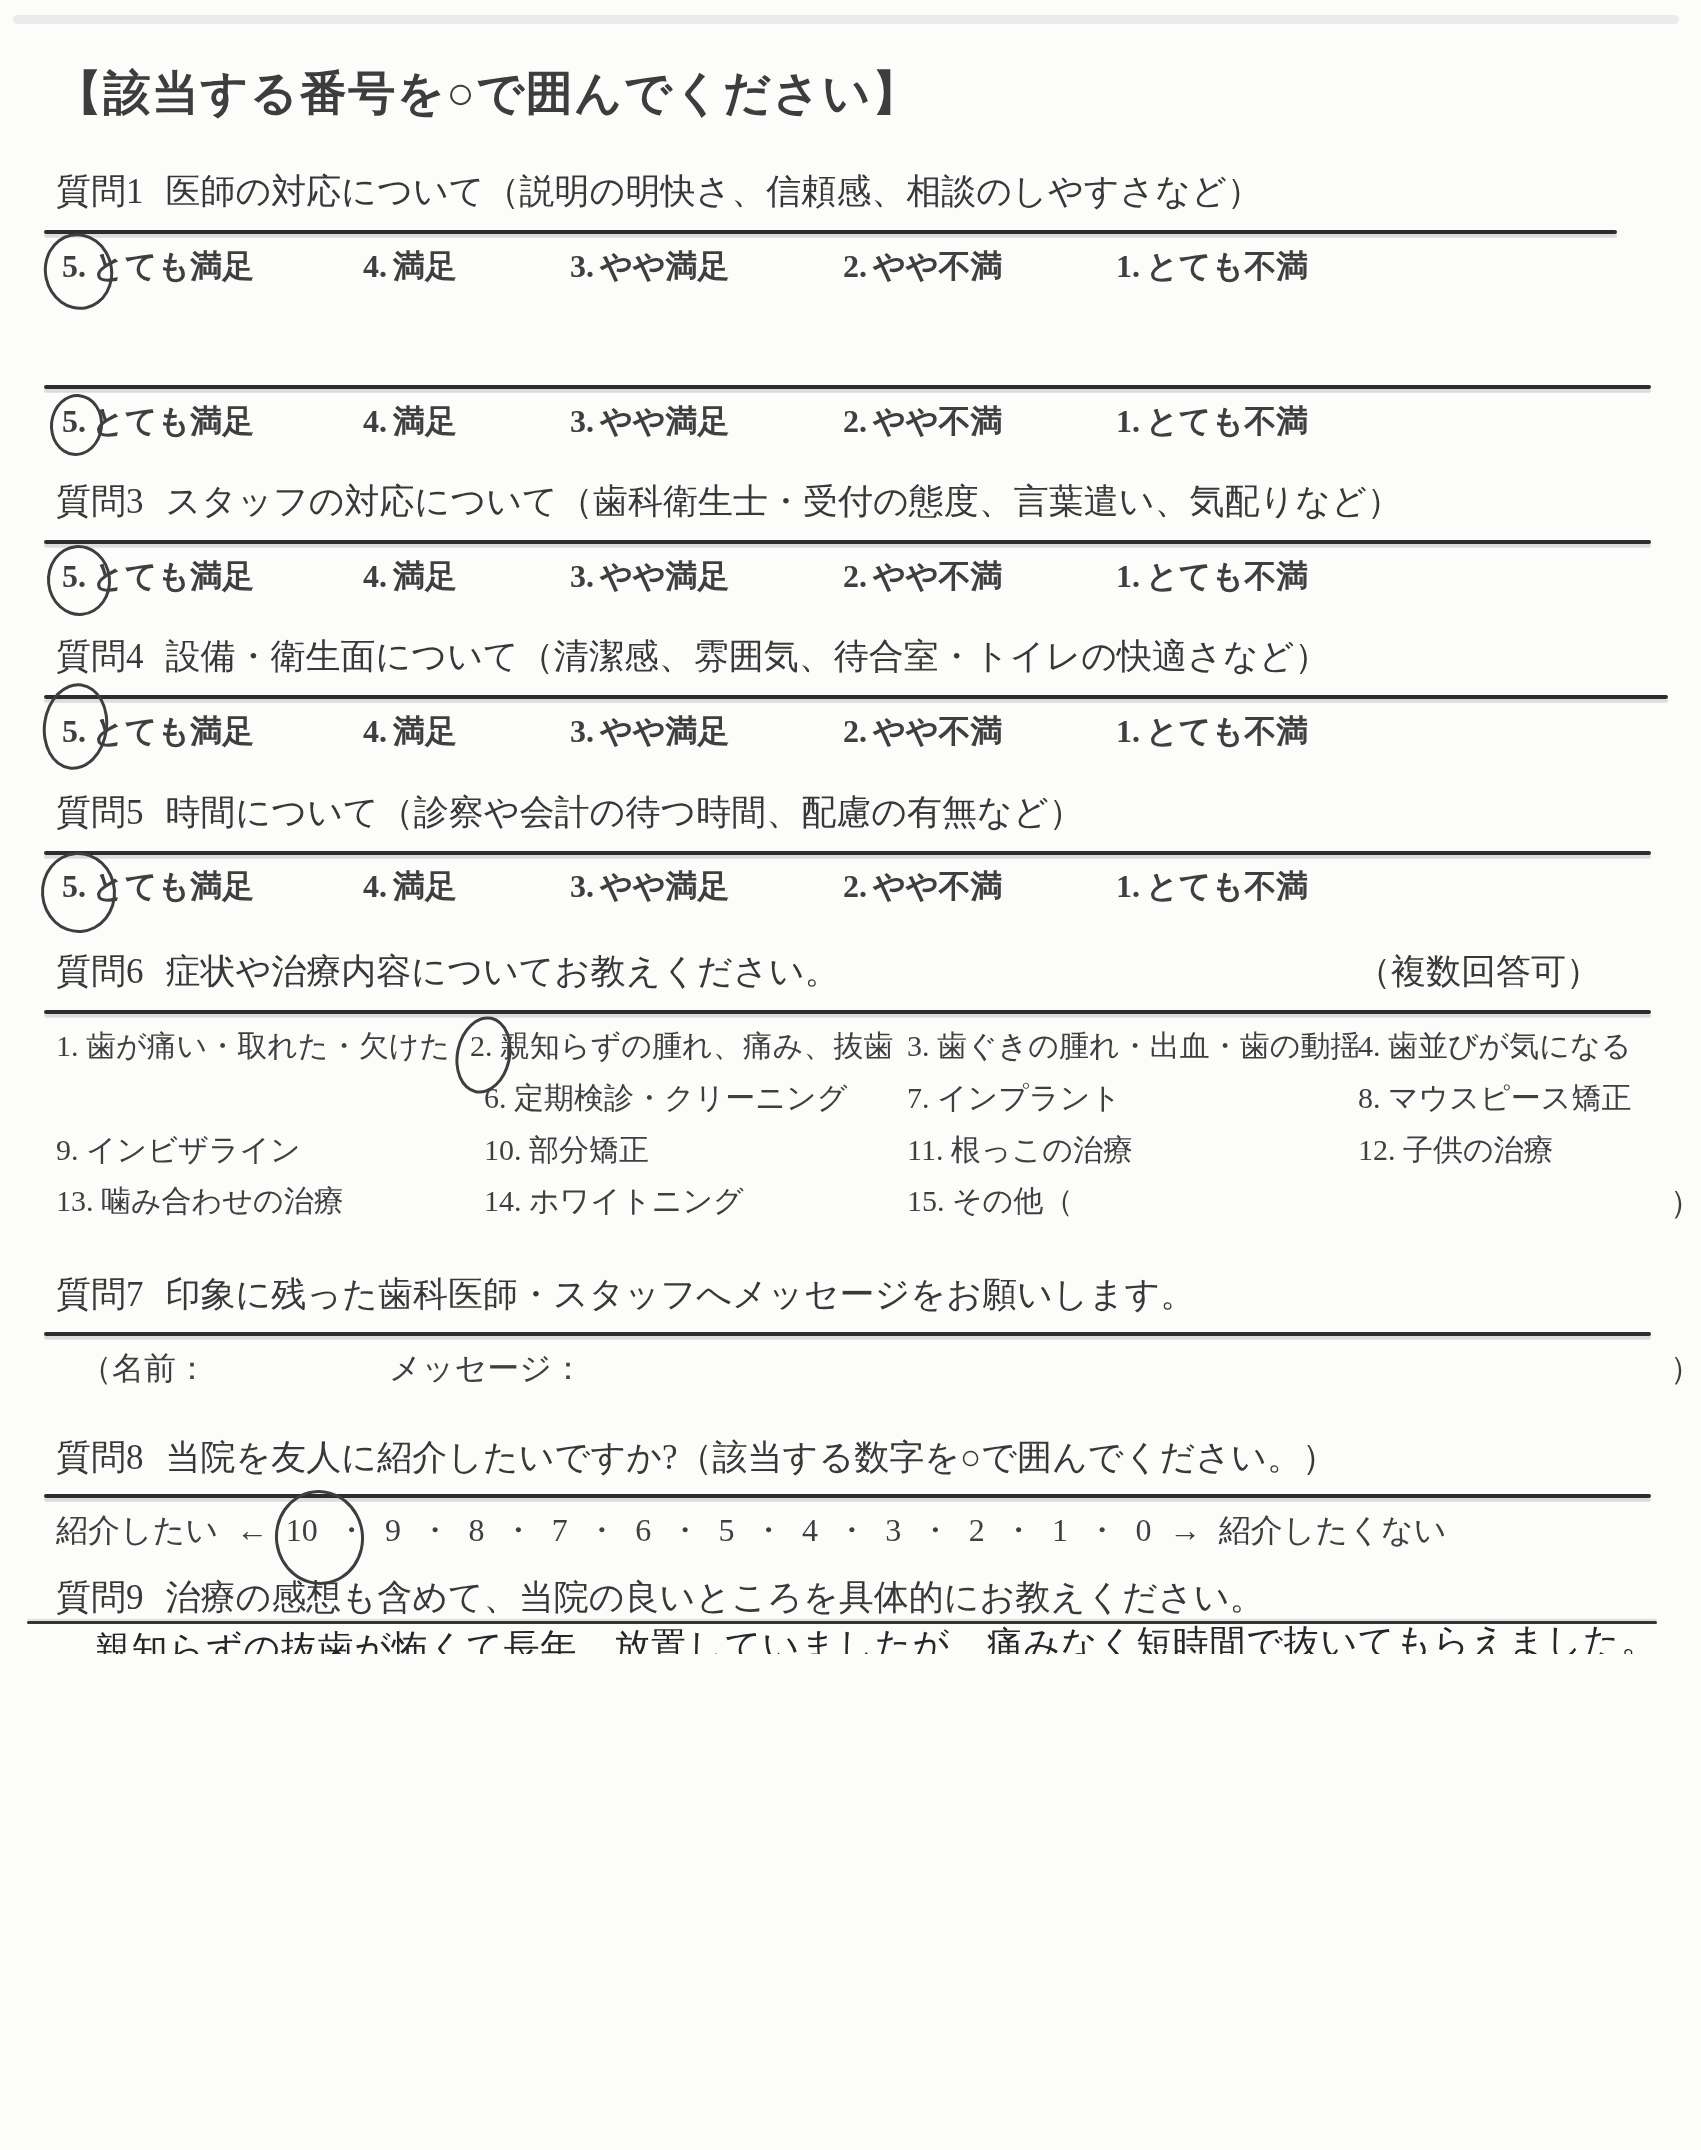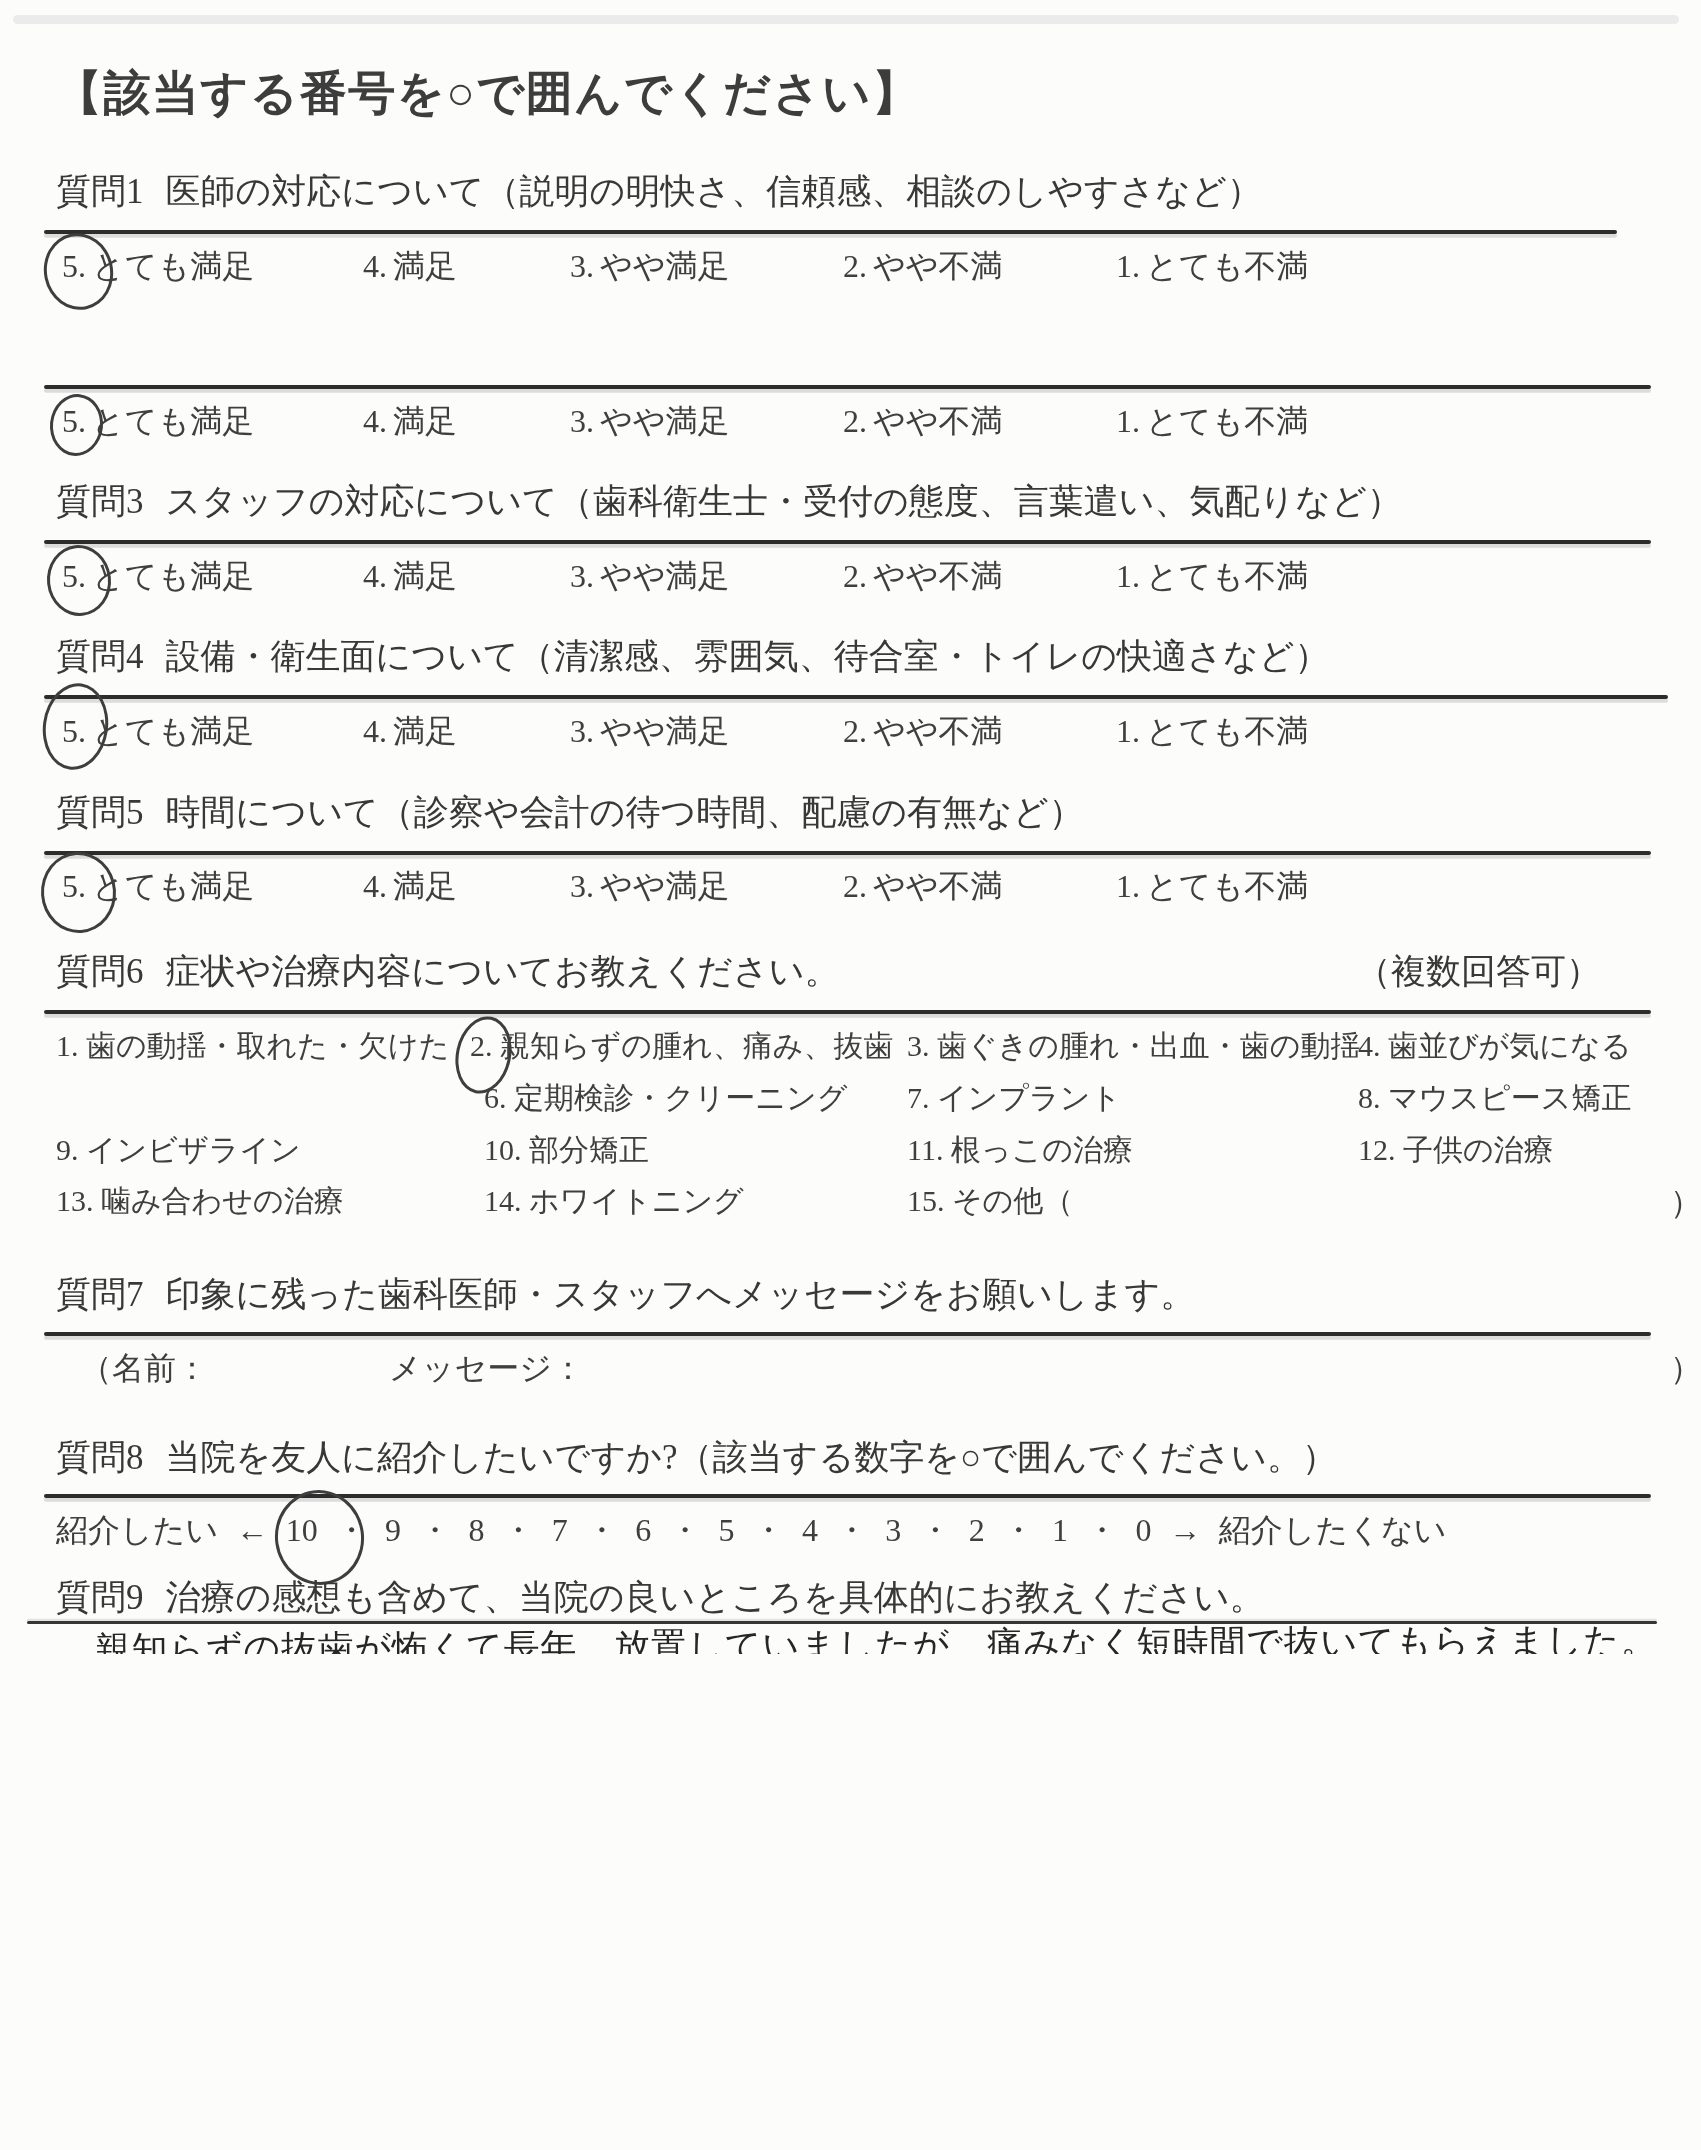--- a/index.html
+++ b/index.html
@@ -6,21 +6,21 @@
   .page{
     position:relative;width:1701px;height:1654px;background:#fcfcfb;
     font-family:"Liberation Serif","DejaVu Serif",serif;color:#3a3a3a;overflow:hidden;
   }
   .scanband{position:absolute;left:13.3px;top:14.8px;width:1666px;height:9.6px;background:#ebebeb;border-radius:5.2px;}
   .title{position:absolute;left:55px;top:62px;margin:0;font-size:47px;font-weight:600;color:#3d3d3d;letter-spacing:1.5px;white-space:nowrap;}
   .qhead{position:absolute;left:56px;font-size:35px;color:#383838;white-space:nowrap;}
   .qhead .qnum{margin-right:22px;}
   .rule{position:absolute;height:3.7px;background:#2d2d2d;border-radius:2.2px;box-shadow:0 3.7px 0 rgba(110,110,110,.22);}
   .rule.thin{height:3px;background:#353535;box-shadow:0 -2.2px 0 rgba(90,90,90,.15);}
-  .optrow{position:absolute;left:0;width:1701px;height:47px;font-size:32px;color:#3f3f3f;}
+  .optrow{position:absolute;left:0;width:1701px;height:47px;font-size:32px;color:#3f3f3f;font-weight:bold;}
   .opt{position:absolute;white-space:nowrap;}
   .opt .onum{margin-right:5.9px;}
   .p1{left:62px}.p2{left:363px}.p3{left:570px}.p4{left:843px}.p5{left:1116px}
   .circle{position:absolute;border:3px solid #3e3e3e;border-radius:50%;background:transparent;}
   .c-q1{left:44px;top:-11.8px;width:63px;height:71px;transform:rotate(-12deg);}
   .c-q2{left:50px;top:-5.9px;width:47px;height:56px;transform:rotate(6deg);border-width:3px;}
   .c-q3{left:47px;top:-10.3px;width:58px;height:65px;transform:rotate(-6deg);}
   .c-q4{left:43px;top:-26.6px;width:59px;height:81px;transform:rotate(8deg);}
   .c-q5{left:41px;top:-13.3px;width:69px;height:75px;transform:rotate(-4deg);}
   .c-q6{left:456px;top:-10.3px;width:49px;height:72px;transform:rotate(12deg);}
@@ -114,21 +114,21 @@
   <div class="qhead" style="top:948px">
     <span class="qnum">質問6</span><span>症状や治療内容についてお教えください。</span>
   </div>
   <div class="qhead" style="left:1356px;top:948px">
     <span>（複数回答可）</span>
   </div>
   <div class="rule" style="left:44px;top:1010px;width:1607px"></div>
 
   <div class="gridrow" style="top:1026px">
     <span class="circle c-q6"></span>
-    <span class="cell g1"><span class="onum">1.</span><span>歯の動揺・取れた・欠けた</span></span>
+    <span class="cell g1"><span class="onum">1.</span><span>歯が痛い・取れた・欠けた</span></span>
     <span class="cell g2n"><span class="onum">2.</span><span>親知らずの腫れ、痛み、抜歯</span></span>
     <span class="cell g3"><span class="onum">3.</span><span>歯ぐきの腫れ・出血・歯の動揺</span></span>
     <span class="cell g4"><span class="onum">4.</span><span>歯並びが気になる</span></span>
   </div>
   <div class="gridrow" style="top:1078px">
     <span class="cell g2"><span class="onum">6.</span><span>定期検診・クリーニング</span></span>
     <span class="cell g3"><span class="onum">7.</span><span>インプラント</span></span>
     <span class="cell g4"><span class="onum">8.</span><span>マウスピース矯正</span></span>
   </div>
   <div class="gridrow" style="top:1130px">

